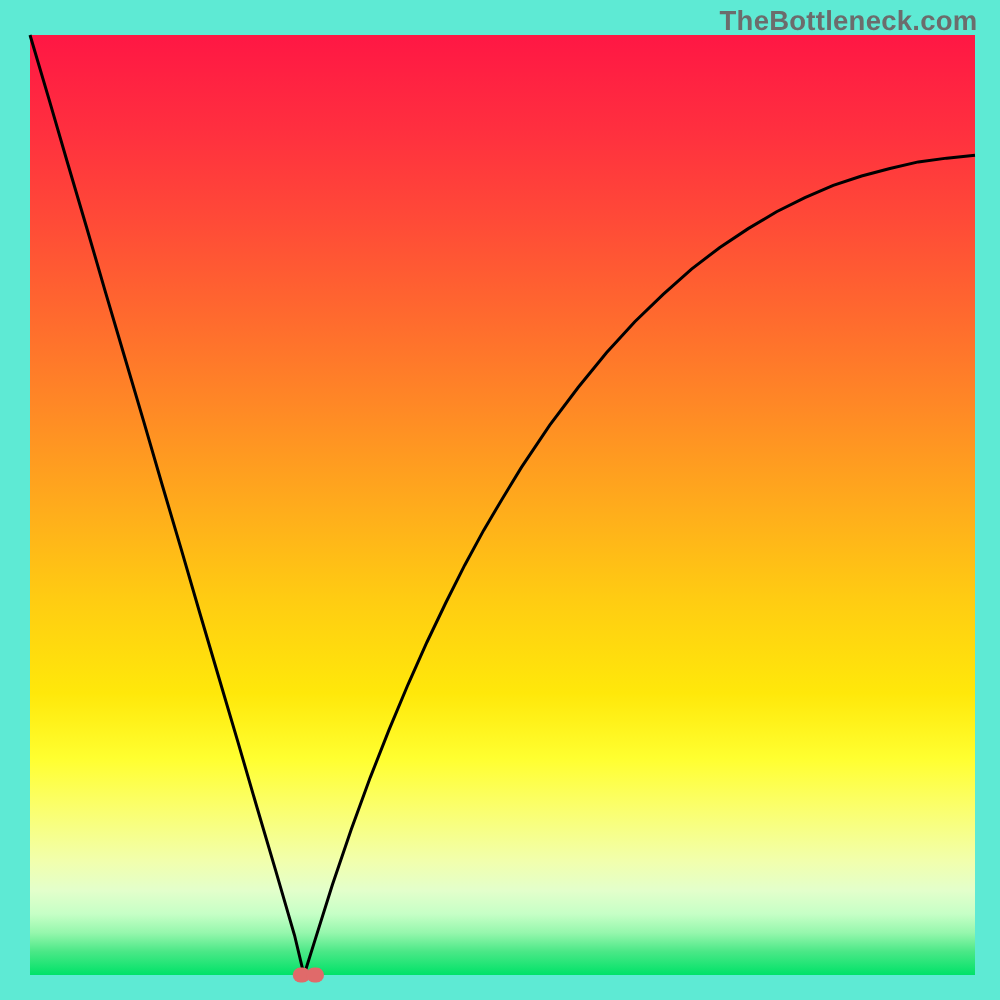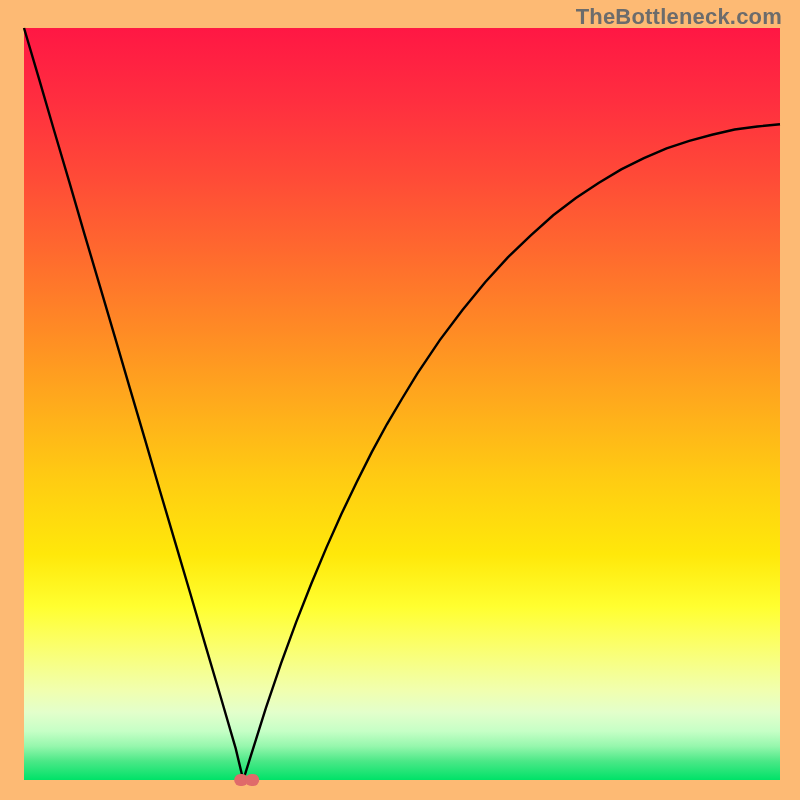--- a/index.html
+++ b/index.html
@@ -7,21 +7,21 @@
     padding: 0;
     width: 800px;
     height: 800px;
     background: #000;
     overflow: hidden;
     font-family: Arial, Helvetica, sans-serif;
   }
   .frame {
     width: 800px;
     height: 800px;
-    background: #fdba74;
+    background: #5eead4;
     position: relative;
   }
   .attribution {
     position: absolute;
     top: 4px;
     right: 18px;
     font-size: 22px;
     font-weight: 600;
     color: #6c6c6c;
     letter-spacing: 0.2px;

